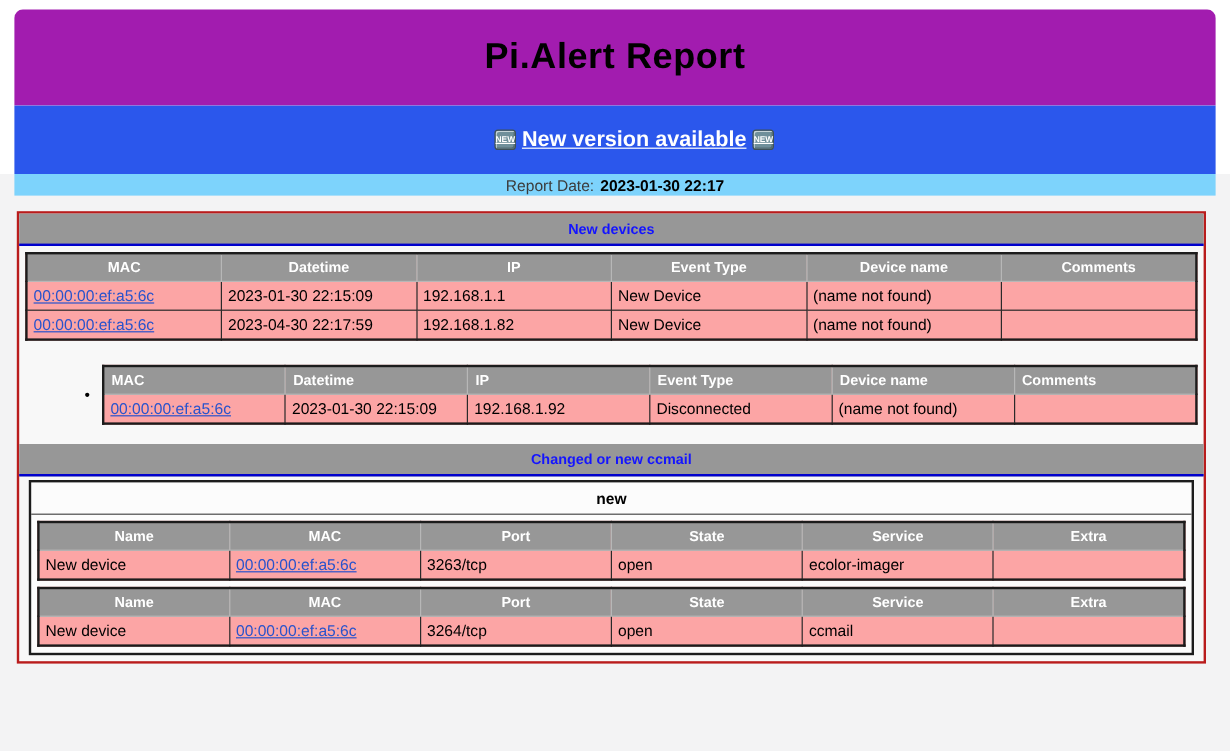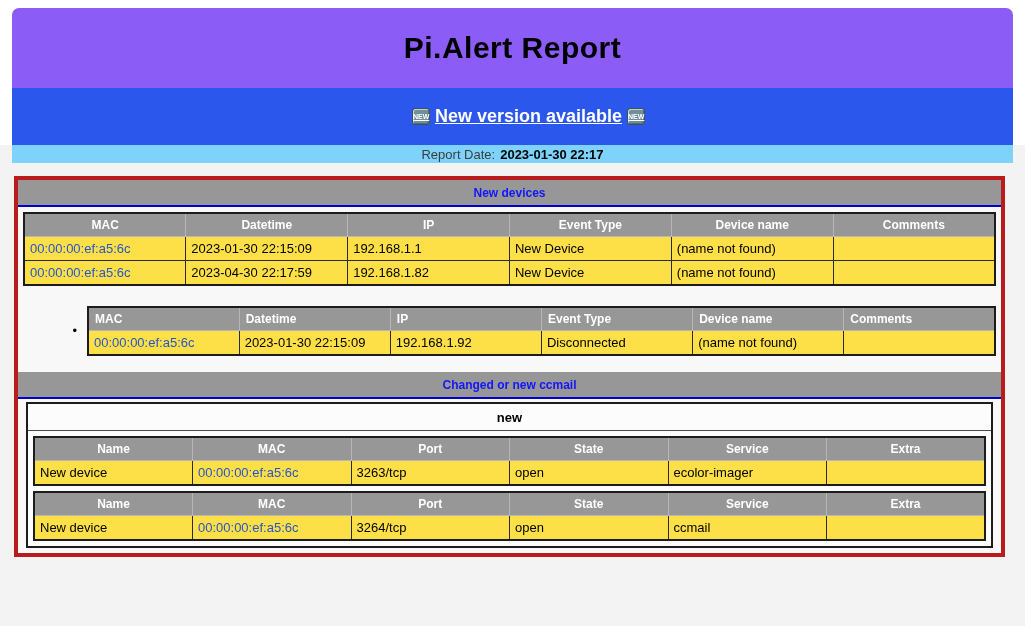--- a/index.html
+++ b/index.html
@@ -5,21 +5,21 @@
   * { box-sizing: border-box; }
   html,body { margin:0; padding:0; }
   body {
     width:1025px; height:626px; overflow:hidden;
     background:#f3f3f4;
     font-family:"Liberation Sans", sans-serif;
   }
   
   .header-white { background:#ffffff; padding:8px 12px 0 12px; }
   .band-gold {
-    background:#8b5cf6; height:80px; border-radius:7px 7px 0 0;
+    background:#a21caf; height:80px; border-radius:7px 7px 0 0;
     display:flex; align-items:center; justify-content:center;
   }
   .page-title { font-size:30px; font-weight:bold; color:#000; margin:0; letter-spacing:0.5px; }
   .band-blue {
     background:#2b57ec; height:57px;
     display:flex; align-items:center; justify-content:center;padding-left:32px;
   }
   .nv-link {
     color:#ffffff; font-weight:bold; font-size:18px; text-decoration:underline;
     display:flex; align-items:center; gap:5px; cursor:pointer;
@@ -33,43 +33,43 @@
   
   .band-yellow {
     background:#7dd3fc; height:18px; margin:0 12px;
     display:flex; align-items:center; justify-content:center;
     font-size:13px; color:#3c3c3c; gap:5px;
   }
   .band-yellow b { color:#000; }
   
   .report-box {
     margin:13px 20px 10px 14px;
-    border:4px solid #b91c1c; background:#f8f8f8;
+    border:2px solid #b91c1c; background:#f8f8f8;
   }
   .section-bar {
     background:#979797; border-bottom:2px solid #0000cd;
     text-align:center; font-size:12px; font-weight:bold; color:#1414ff;
     padding:6px 0 5px 0;
   }
   table.tbl {
     border-collapse:collapse; table-layout:fixed;
     width:calc(100% - 10px); margin:5px;
-    border:2px solid #1c1c1c; background:#fde047; font-size:13px;
+    border:2px solid #1c1c1c; background:#fca5a5; font-size:13px;
   }
   table.tbl th {
     background:#979797; color:#ffffff; font-size:12px; font-weight:bold;
     border:1px solid #b7b7b7; padding:4px 6px; width:16.66%;
   }
   table.tbl td {
     border:1px solid #2a2a2a; padding:4px 5px; color:#000; height:18px;
     overflow:hidden; white-space:nowrap;
   }
   .center-th th { text-align:center; }
   .left-th th { text-align:left; }
-  a.mac-link { color:#2953cc; cursor:pointer; }
+  a.mac-link { color:#2953cc; text-decoration:underline; cursor:pointer; }
   
   .events-area { display:flex; align-items:flex-start; padding:15px 0 16px 0; }
   .bullet { flex:0 0 69px; text-align:right; padding-right:10px; font-size:13px; color:#000; margin-top:17px; }
   .events-area table.tbl { flex:1; margin:0 5px 0 0; }
   
   .ports-box { margin:3px 8px 5px 8px; border:2px solid #1c1c1c; background:#fcfcfc; }
   .ports-group-title {
     text-align:center; font-weight:bold; font-size:13px; color:#000;
     padding:6px 0 5px 0; border-bottom:1px solid #4a4a4a;
   }

